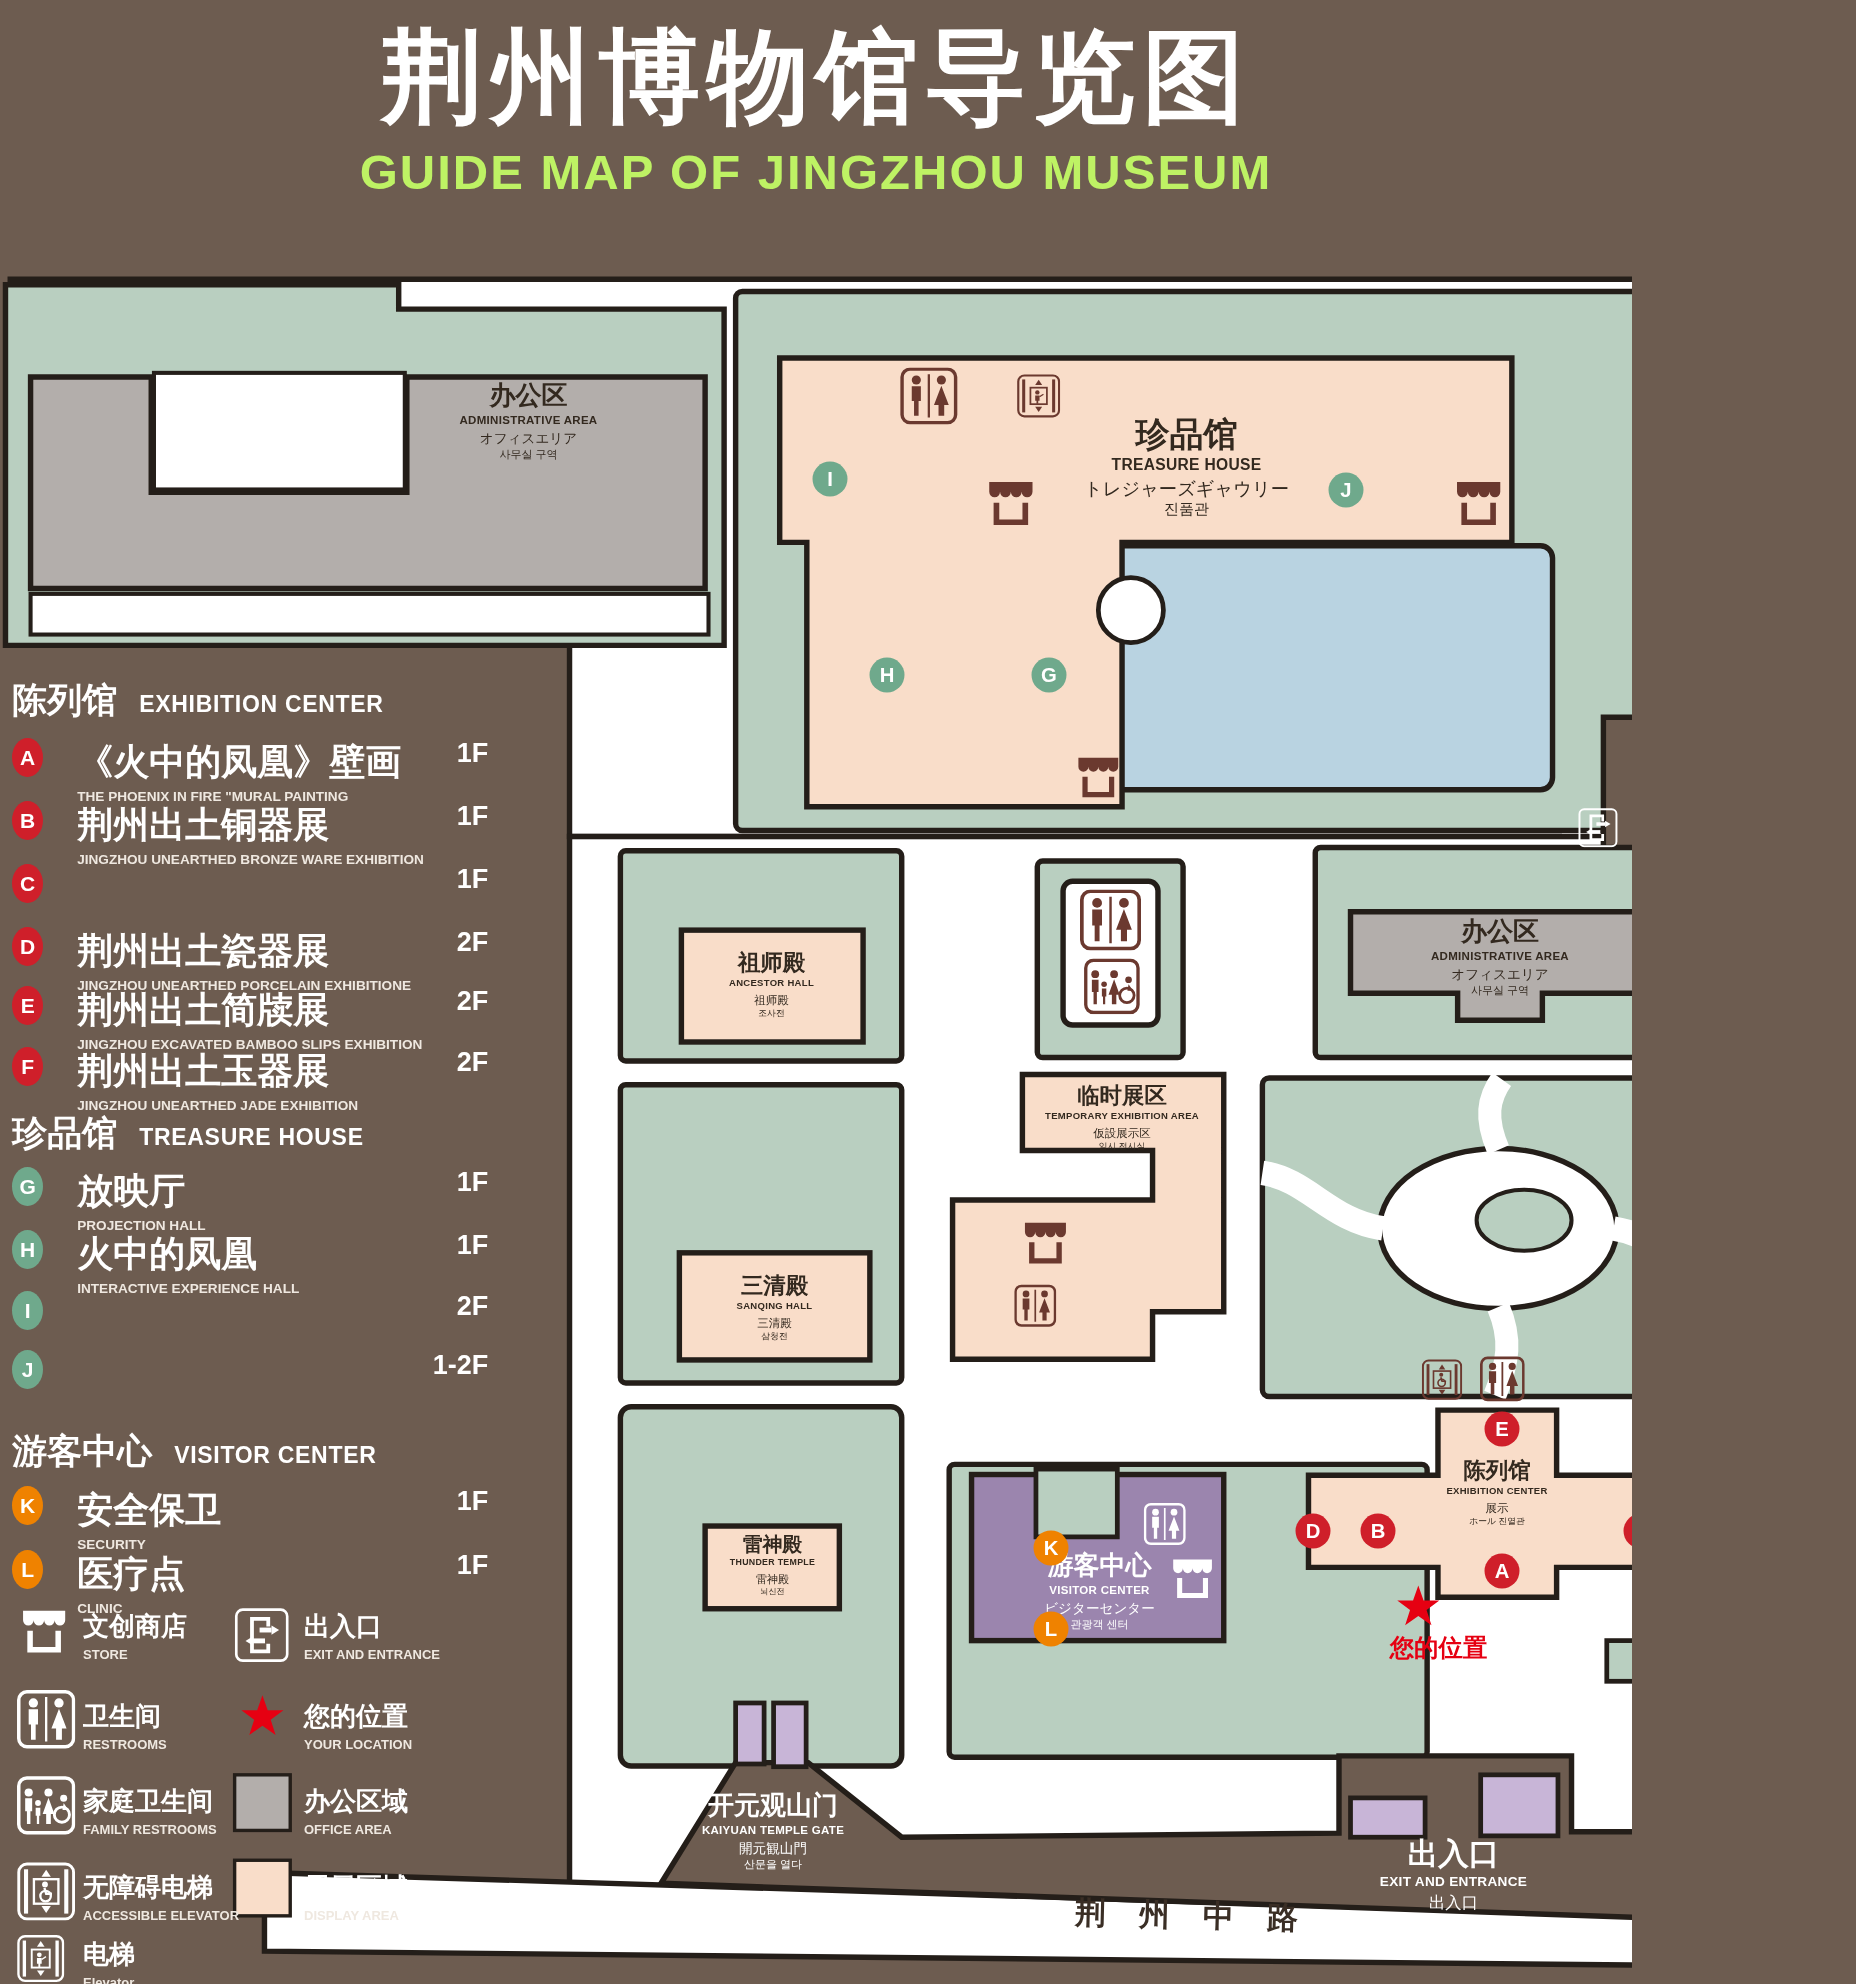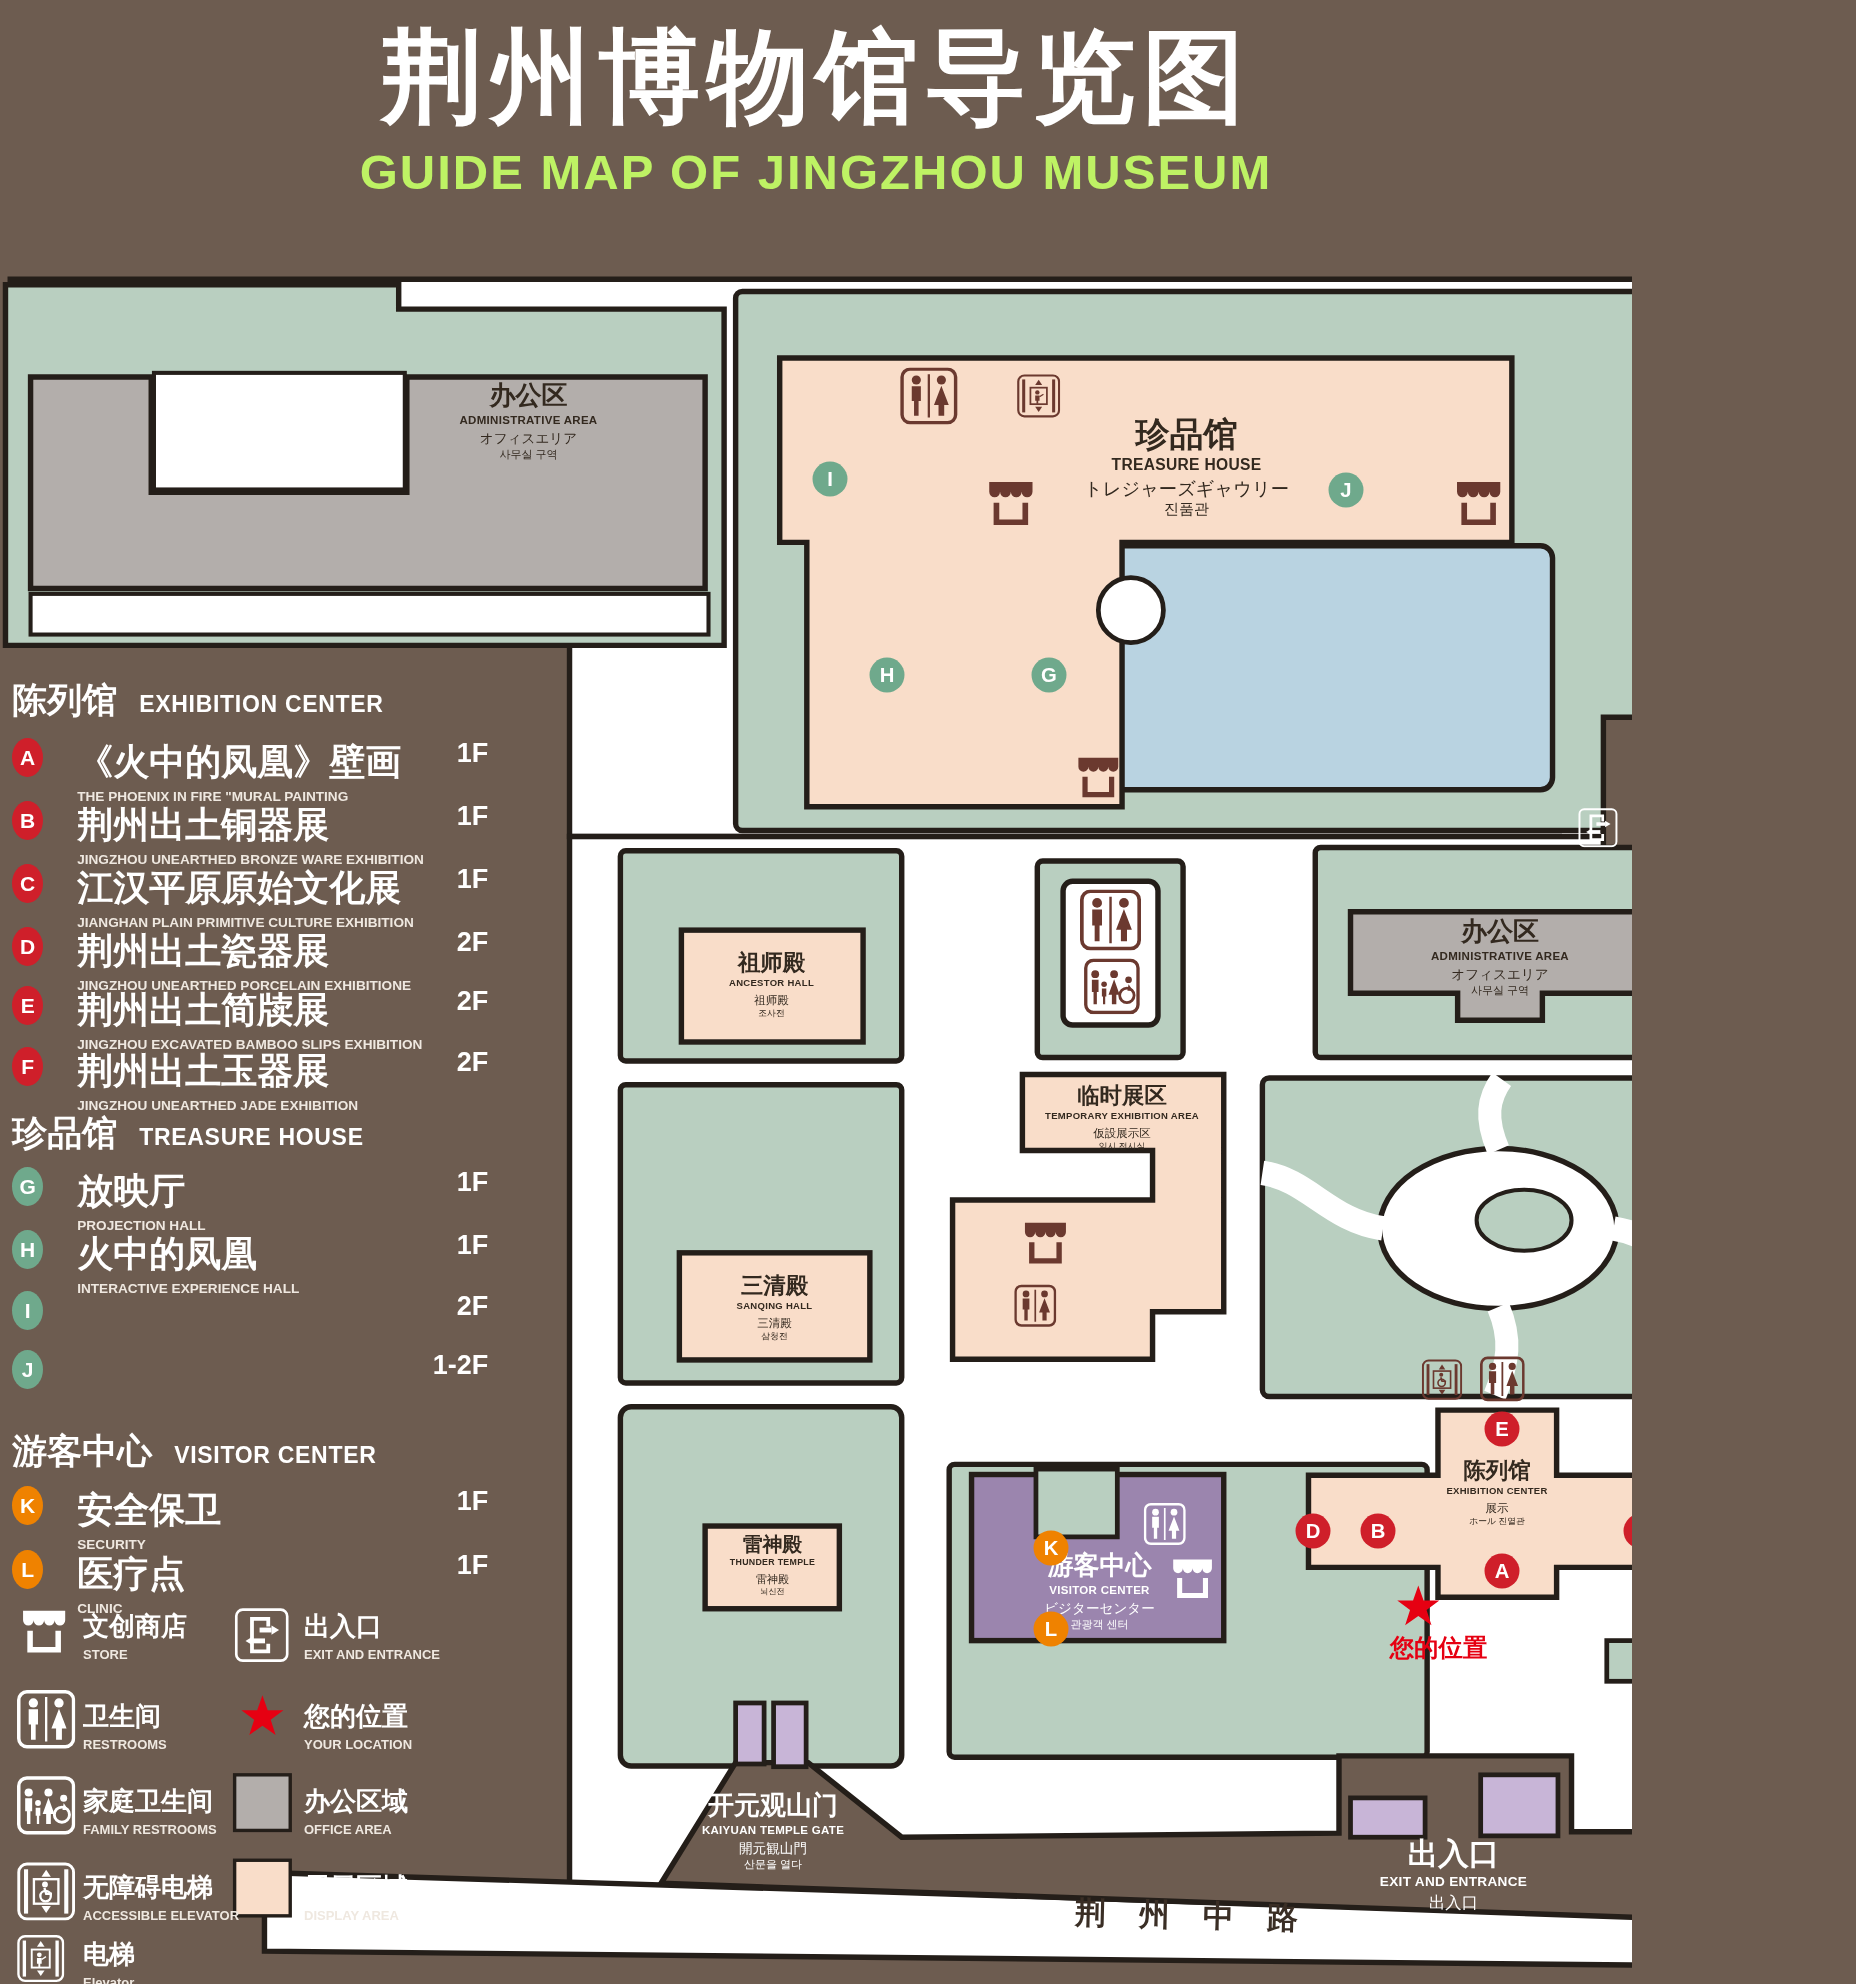--- a/index.html
+++ b/index.html
@@ -313,24 +313,20 @@
   <div class="lg-item" style="top:801px;">
     <span class="lg-badge bg-red">B</span>
     <div class="lg-text">
         <div class="lg-zh">荆州出土铜器展</div>
         <div class="lg-en">JINGZHOU UNEARTHED BRONZE WARE EXHIBITION</div>
       </div>
     <span class="lg-floor">1F</span>
   </div>
   <div class="lg-item" style="top:864px;">
     <span class="lg-badge bg-red">C</span>
-    <div class="lg-text">
-        <div class="lg-zh">江汉平原原始文化展</div>
-        <div class="lg-en">JIANGHAN PLAIN PRIMITIVE CULTURE EXHIBITION</div>
-      </div>
     <span class="lg-floor">1F</span>
   </div>
   <div class="lg-item" style="top:927px;">
     <span class="lg-badge bg-red">D</span>
     <div class="lg-text">
         <div class="lg-zh">荆州出土瓷器展</div>
         <div class="lg-en">JINGZHOU UNEARTHED PORCELAIN EXHIBITIONE</div>
       </div>
     <span class="lg-floor">2F</span>
   </div>

